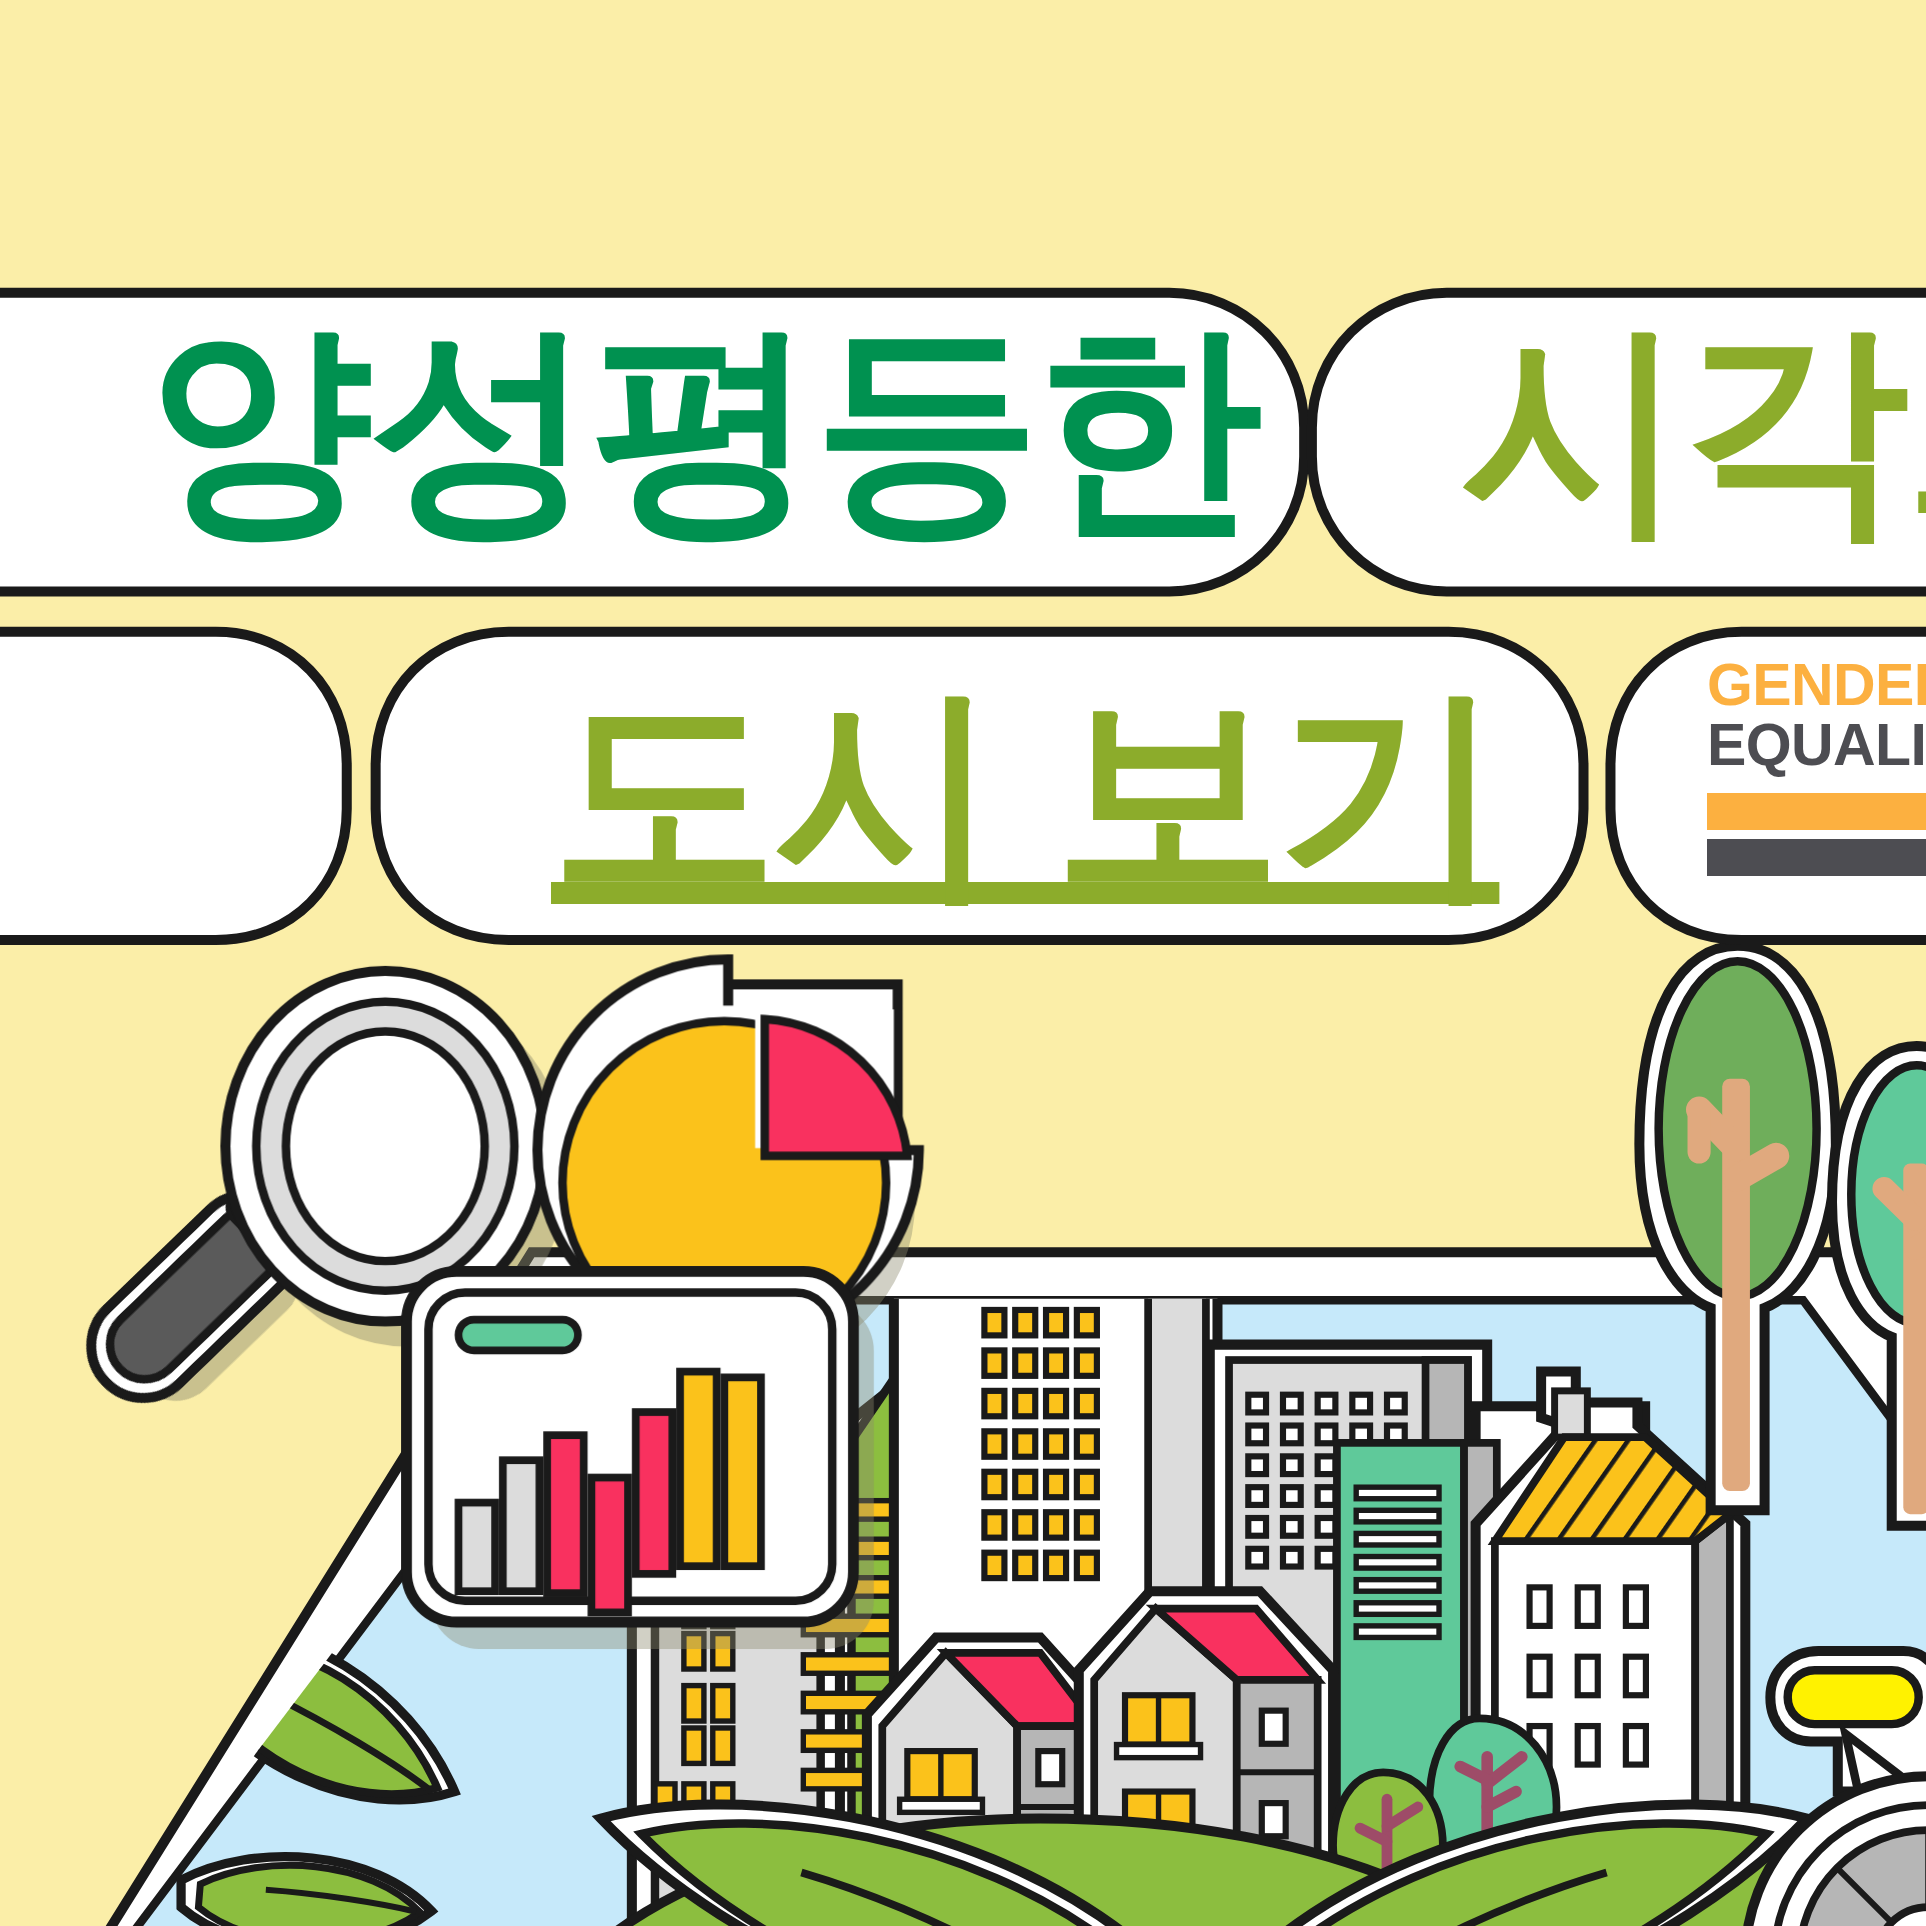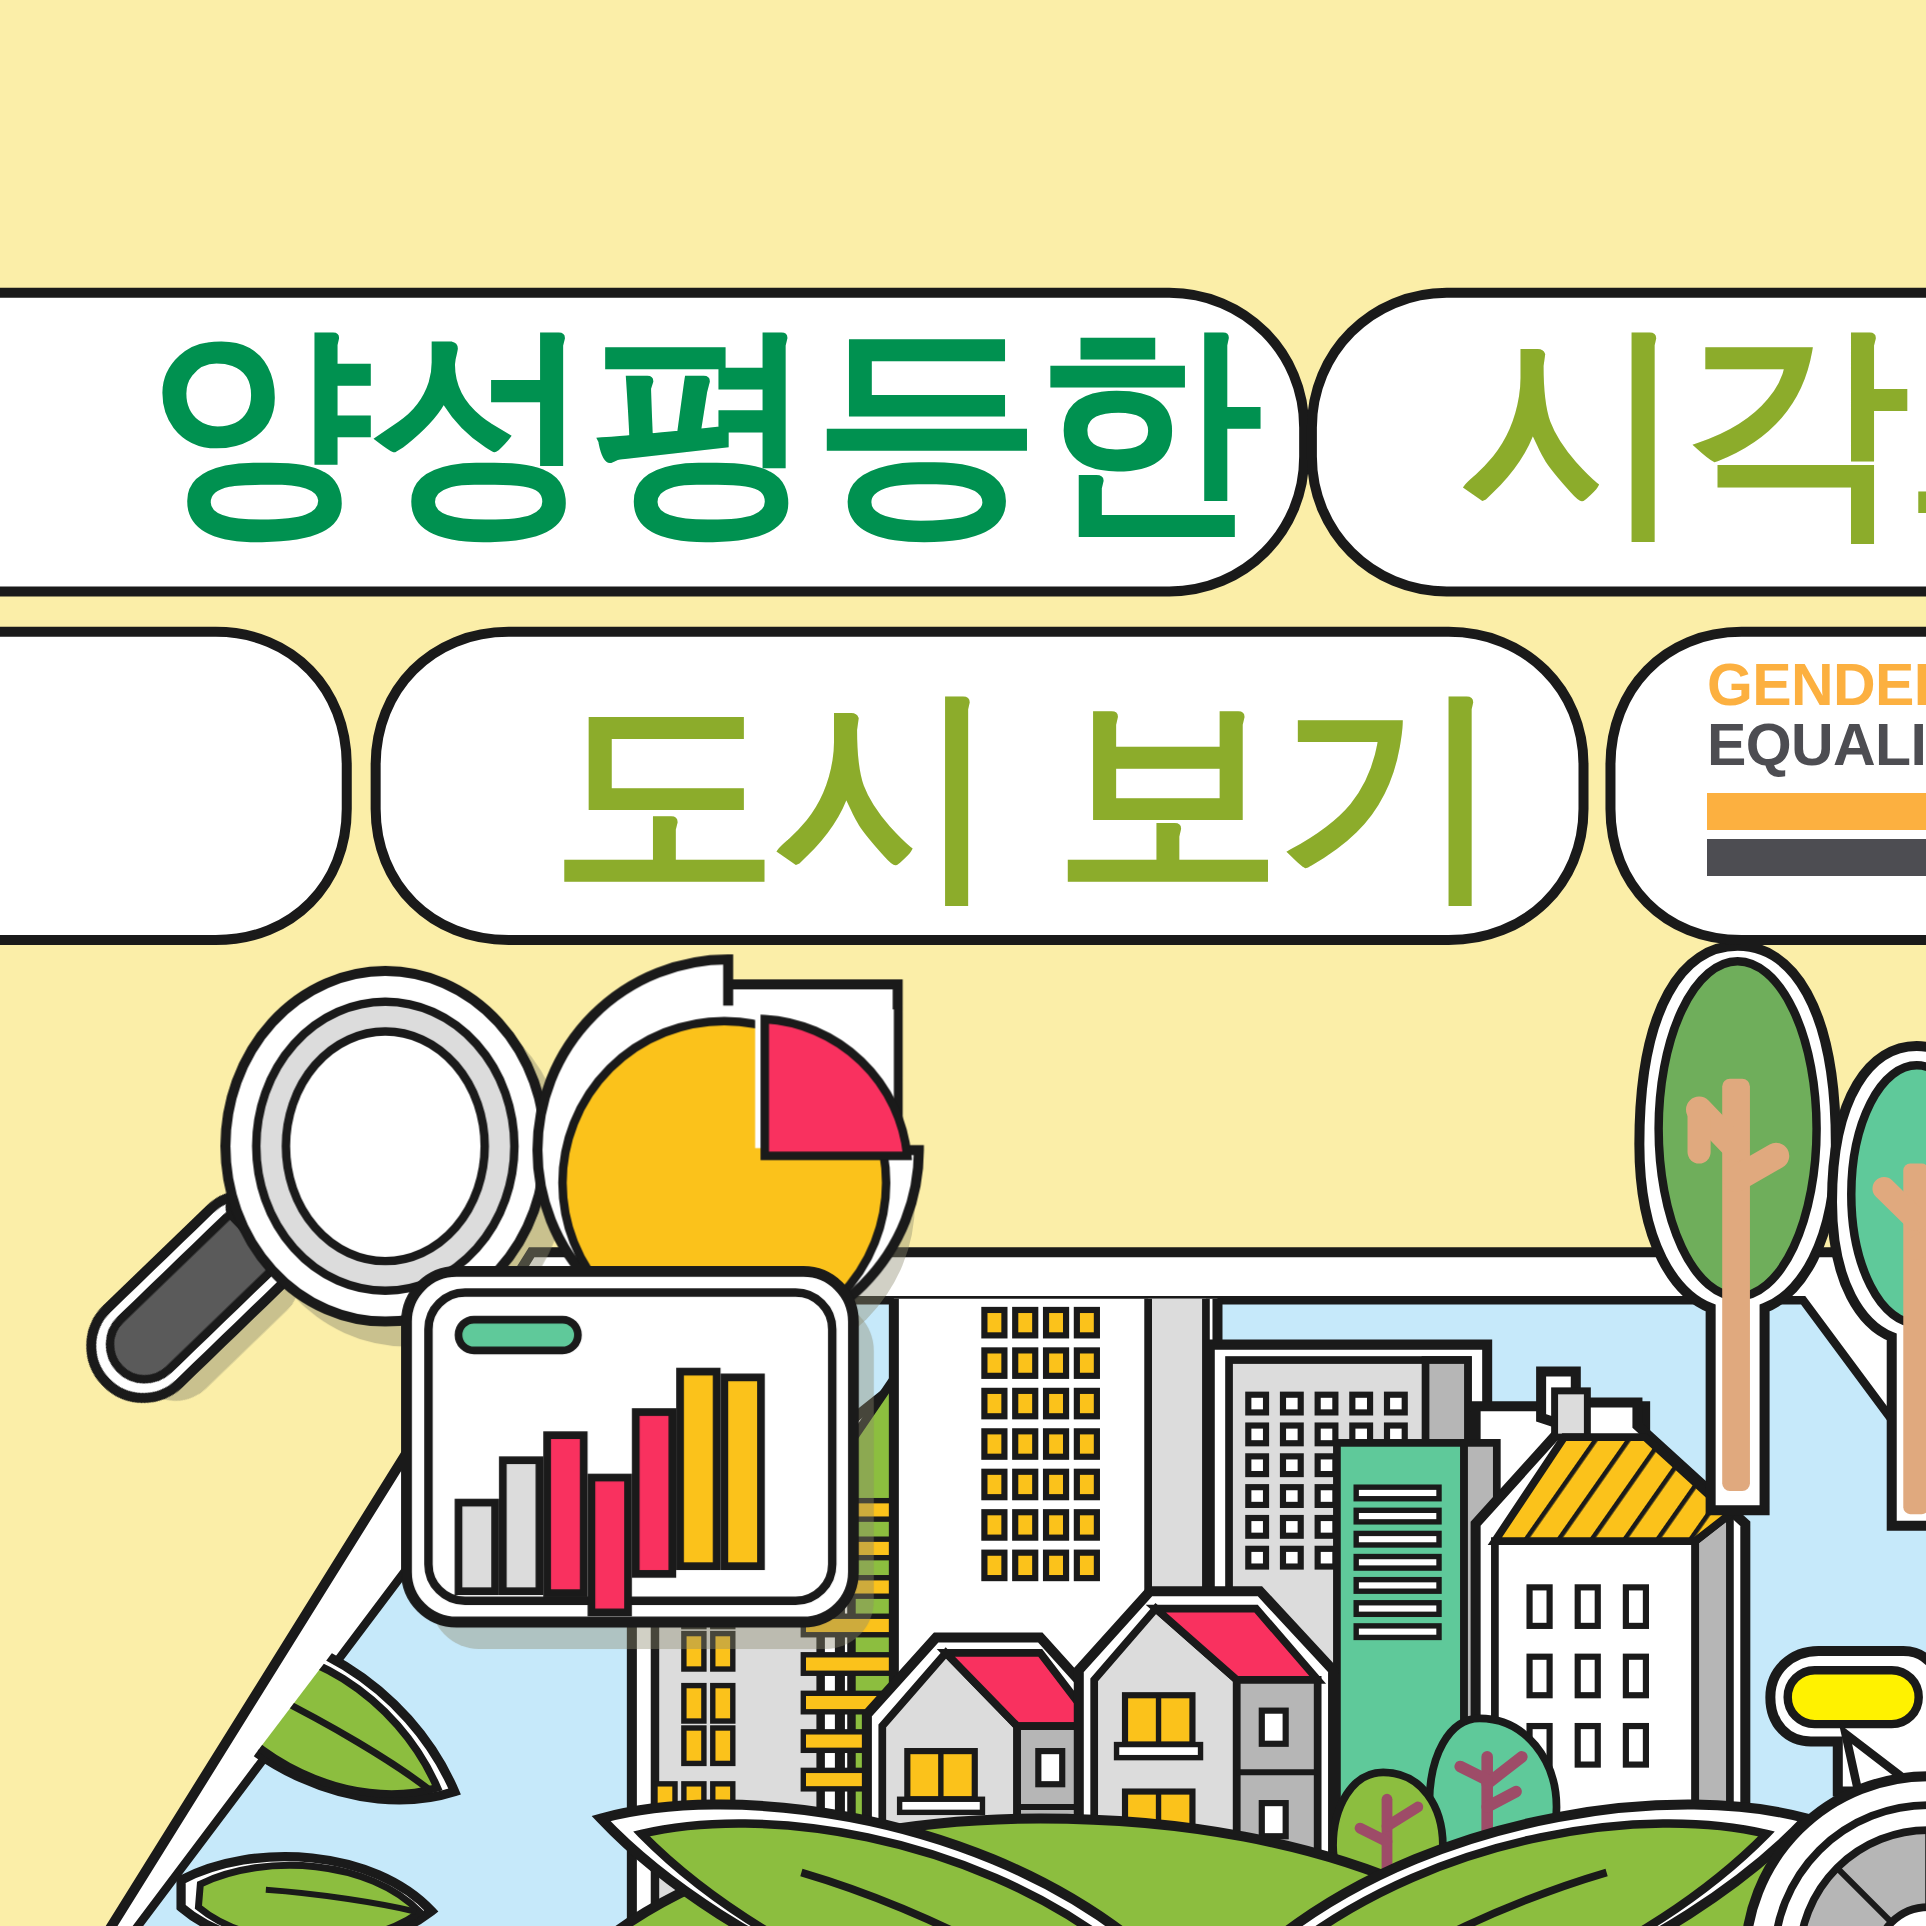--- a/index.html
+++ b/index.html
@@ -17,21 +17,21 @@
     position:absolute;
     display:flex;align-items:center;
     font-weight:900;
     letter-spacing:-0.02em;
     white-space:nowrap;
     line-height:1;
     pointer-events:none;
   }
   #t1{left:146px;top:314px;font-size:227px;color:#009150;}
   #t2{left:1460px;top:314px;font-size:227px;color:#8CAC2B;}
-  #t3{left:551px;top:678px;font-size:227px;color:#8CAC2B;}
+  #t3{left:551px;top:678px;font-size:227px;color:#8CAC2B;text-decoration:underline;}
 
   
   #logo{
     position:absolute;left:1707px;top:655px;
     width:277px;
   }
   #logo .l1{font-size:59px;font-weight:900;color:#FCB040;letter-spacing:-0.01em;line-height:1.02;}
   #logo .l2{font-size:59px;font-weight:900;color:#4D4D52;letter-spacing:-0.01em;line-height:1.02;}
   #logo .bar-o{margin-top:17.7px;width:231px;height:37px;background:#FCB040;}
   #logo .bar-d{margin-top:8.5px;width:254px;height:37px;background:#4D4D52;}

